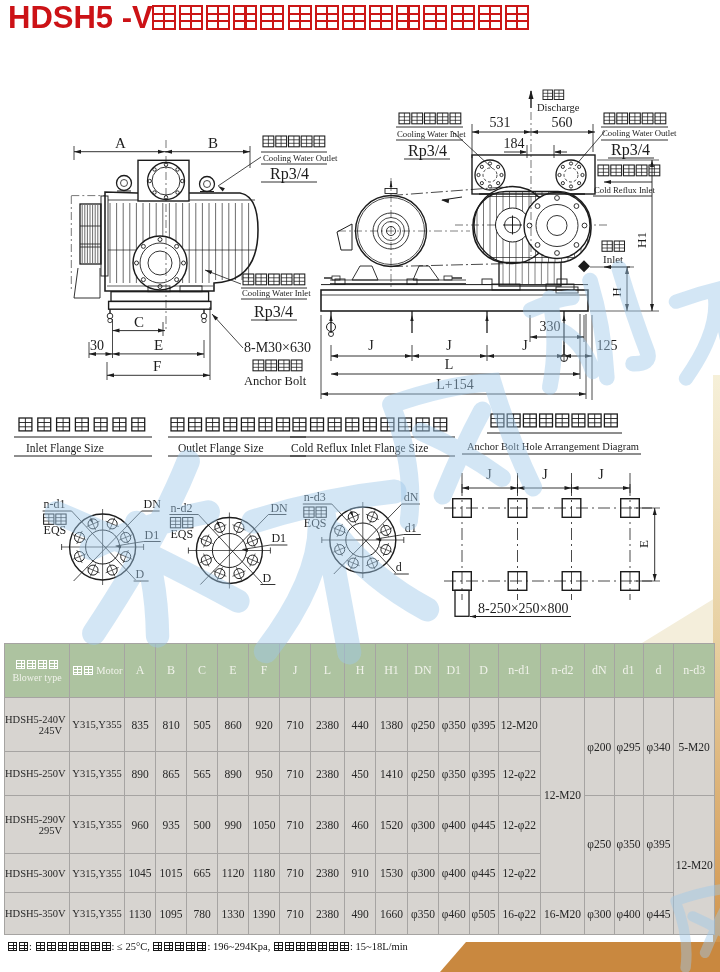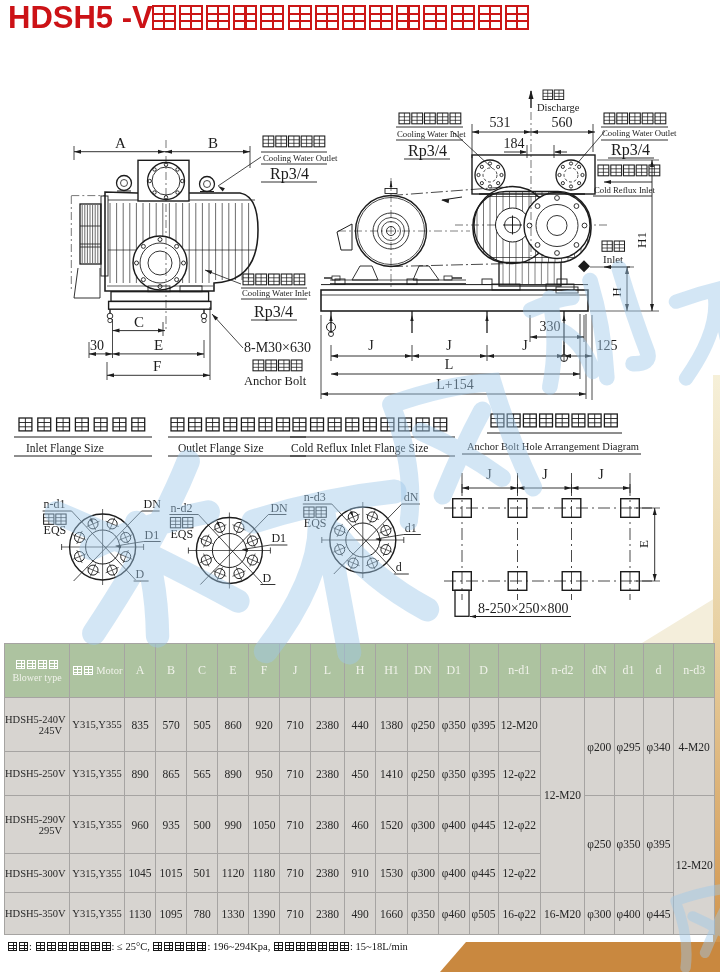--- a/index.html
+++ b/index.html
@@ -885,37 +885,37 @@
           <td class="h">d</td>
           <td class="h">n-d3</td>
         </tr>
         <tr style="height:54px">
           <td class="c1">
             <div style="white-space:nowrap">HDSH5-240V</div>
             <div style="white-space:nowrap">245V</div>
           </td>
           <td class="b" style="font-size:10.5px">Y315,Y355</td>
           <td class="b">835</td>
-          <td class="b">570</td>
+          <td class="b">810</td>
           <td class="b">505</td>
           <td class="b">860</td>
           <td class="b">920</td>
           <td class="b">710</td>
           <td class="b">2380</td>
           <td class="b">440</td>
           <td class="b">1380</td>
           <td class="b">φ250</td>
           <td class="b">φ350</td>
           <td class="b">φ395</td>
           <td class="b">12-M20</td>
           <td class="b" rowspan="4">12-M20</td>
           <td class="b" rowspan="2">φ200</td>
           <td class="b" rowspan="2">φ295</td>
           <td class="b" rowspan="2">φ340</td>
-          <td class="b" rowspan="2">4-M20</td>
+          <td class="b" rowspan="2">5-M20</td>
         </tr>
         <tr style="height:44px">
           <td class="c1">
             <div style="white-space:nowrap">HDSH5-250V</div>
           </td>
           <td class="b" style="font-size:10.5px">Y315,Y355</td>
           <td class="b">890</td>
           <td class="b">865</td>
           <td class="b">565</td>
           <td class="b">890</td>
@@ -953,21 +953,21 @@
           <td class="b" rowspan="2">φ395</td>
           <td class="b" rowspan="3">12-M20</td>
         </tr>
         <tr style="height:39px">
           <td class="c1">
             <div style="white-space:nowrap">HDSH5-300V</div>
           </td>
           <td class="b" style="font-size:10.5px">Y315,Y355</td>
           <td class="b">1045</td>
           <td class="b">1015</td>
-          <td class="b">501</td>
+          <td class="b">665</td>
           <td class="b">1120</td>
           <td class="b">1180</td>
           <td class="b">710</td>
           <td class="b">2380</td>
           <td class="b">910</td>
           <td class="b">1530</td>
           <td class="b">φ300</td>
           <td class="b">φ400</td>
           <td class="b">φ445</td>
           <td class="b">12-φ22</td>

